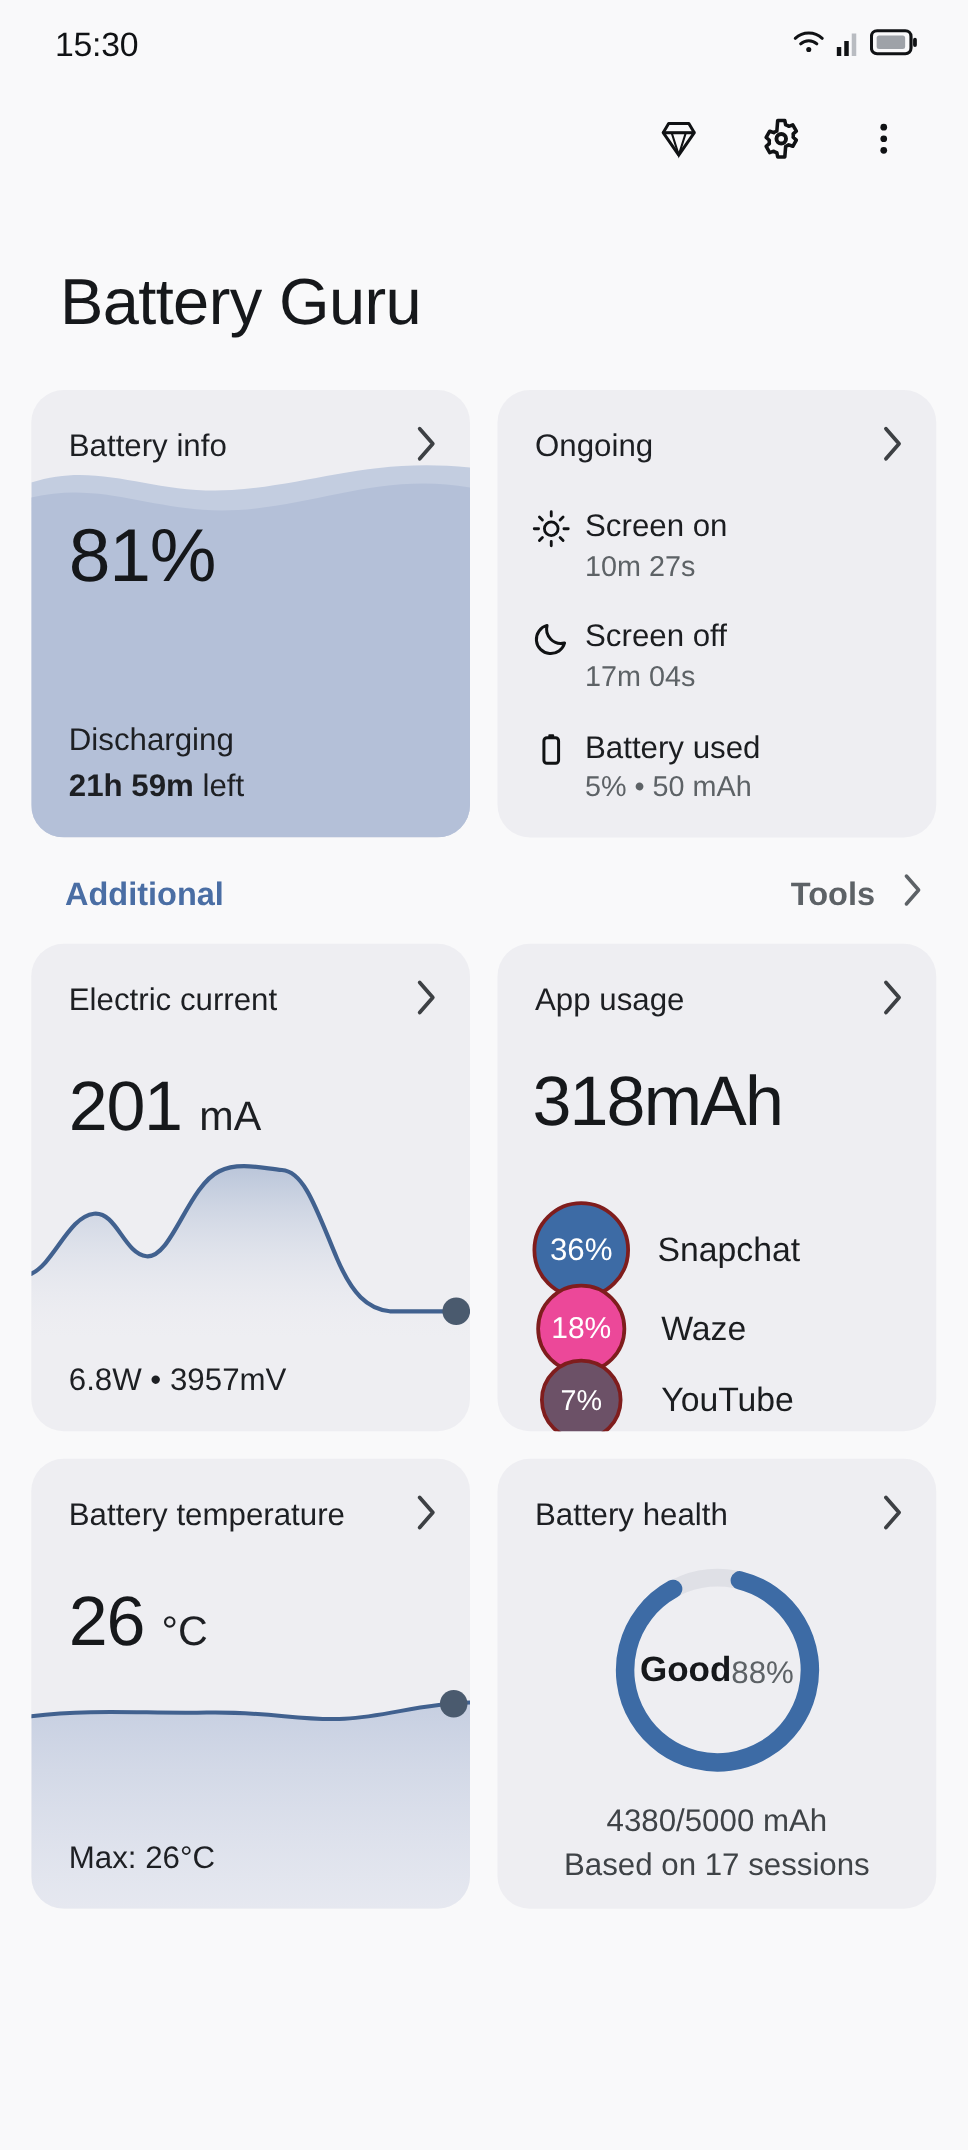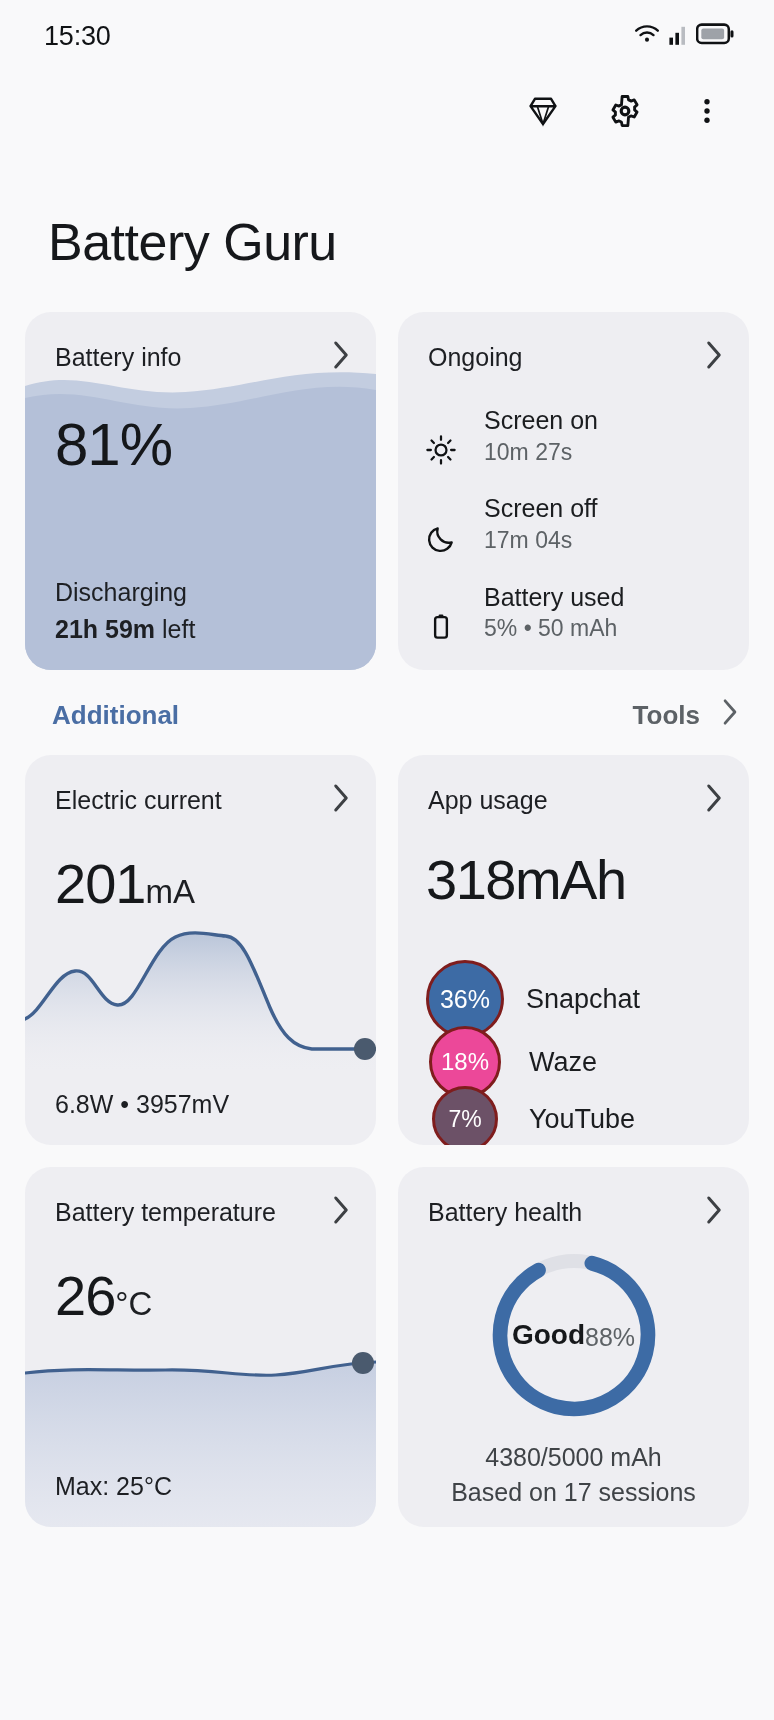--- a/index.html
+++ b/index.html
@@ -76,37 +76,37 @@
     font-size:60px; font-weight:400; letter-spacing:-1px; color:#15171a;
   }
   .battery-foot { position:absolute; left:30px; bottom:26px; z-index:3; }
   .battery-state { font-size:25px; color:#1d1f23; margin-bottom:8px; }
   .battery-left { font-size:25px; color:#1d1f23; }
   .battery-left b { font-weight:700; }
 
   
   .ongoing-card { height:358px; }
   .ongoing-list { padding:32px 20px 0 26px; display:flex; flex-direction:column; gap:28px; }
-  .ongoing-row { display:flex; align-items:flex-end; gap:26px; }
+  .ongoing-row { display:flex; align-items:flex-start; gap:10px; }
   .ongoing-ico { width:34px; display:flex; align-items:center; justify-content:center; flex:0 0 34px; }
   .ongoing-label { font-size:25px; color:#1b1d20; line-height:1.18; }
   .ongoing-value { font-size:23px; color:#5d6266; line-height:1.25; margin-top:2px; }
 
   
   .sectionbar {
     display:flex; align-items:center; justify-content:space-between;
     padding:28px 34px 22px 52px;
     font-weight:bold;
   }
   .sec-left { font-size:26px; color:#4a6ea4; }
   .sec-right { display:flex; align-items:center; gap:20px; font-size:26px; color:#5d6266; }
 
   
   .current-card { height:390px; }
-  .metric-row { display:flex; align-items:baseline; padding:34px 0 0 30px; }
+  .metric-row { display:flex; align-items:baseline; gap:14px; padding:34px 0 0 30px; }
   .metric-num { font-size:56px; font-weight:400; letter-spacing:-1px; color:#16181b; }
   .metric-unit { font-size:33px; color:#1d1f23; }
   .spark { position:absolute; left:0; right:0; bottom:74px; height:160px; }
   .card-foot { position:absolute; left:30px; bottom:26px; font-size:25px; color:#1d1f23; }
 
   
   .usage-card { height:390px; }
   .usage-big { font-size:56px; letter-spacing:-1.5px; padding:30px 0 0 28px; color:#16181b; }
   .bubbles { padding:26px 0 0 0; display:flex; flex-direction:column; gap:-4px; }
   .bubble-row { display:flex; align-items:center; gap:22px; padding-left:28px; margin-top:-10px; position:relative; }
@@ -363,21 +363,21 @@
           <linearGradient id="gradTemp" x1="0" y1="0" x2="0" y2="1">
             <stop offset="0%" stop-color="#c4cde0" stop-opacity="0.95"></stop>
             <stop offset="100%" stop-color="#dfe3ee" stop-opacity="0.55"></stop>
           </linearGradient>
         </defs>
         <path d="M0,36 C50,30 90,34 140,33 C190,32 215,40 250,38 C285,36 310,26 350,25 L350,190 L0,190 Z" fill="url(#gradTemp)"></path>
         <path d="M0,36 C50,30 90,34 140,33 C190,32 215,40 250,38 C285,36 310,26 350,25" fill="none" stroke="#41618f" stroke-width="3.2" stroke-linecap="round" stroke-linejoin="round"></path>
         <circle cx="337" cy="26" r="11" fill="#4a5a6e"></circle>
       </svg>
     </div>
-    <div class="card-foot" style="z-index:5;">Max: 25°C</div>
+    <div class="card-foot" style="z-index:5;">Max: 26°C</div>
   </div>
 
   <div class="card health-card">
     <div class="card-head">
       <span class="card-title">Battery health</span>
       <span class="chev">
         <svg width="22" height="30" viewBox="0 0 12 20">
             <path d="M2.5 2 9.5 10 2.5 18" fill="none" stroke="#3d4044" stroke-width="2" stroke-linecap="round" stroke-linejoin="round"></path>
           </svg>
       </span>

